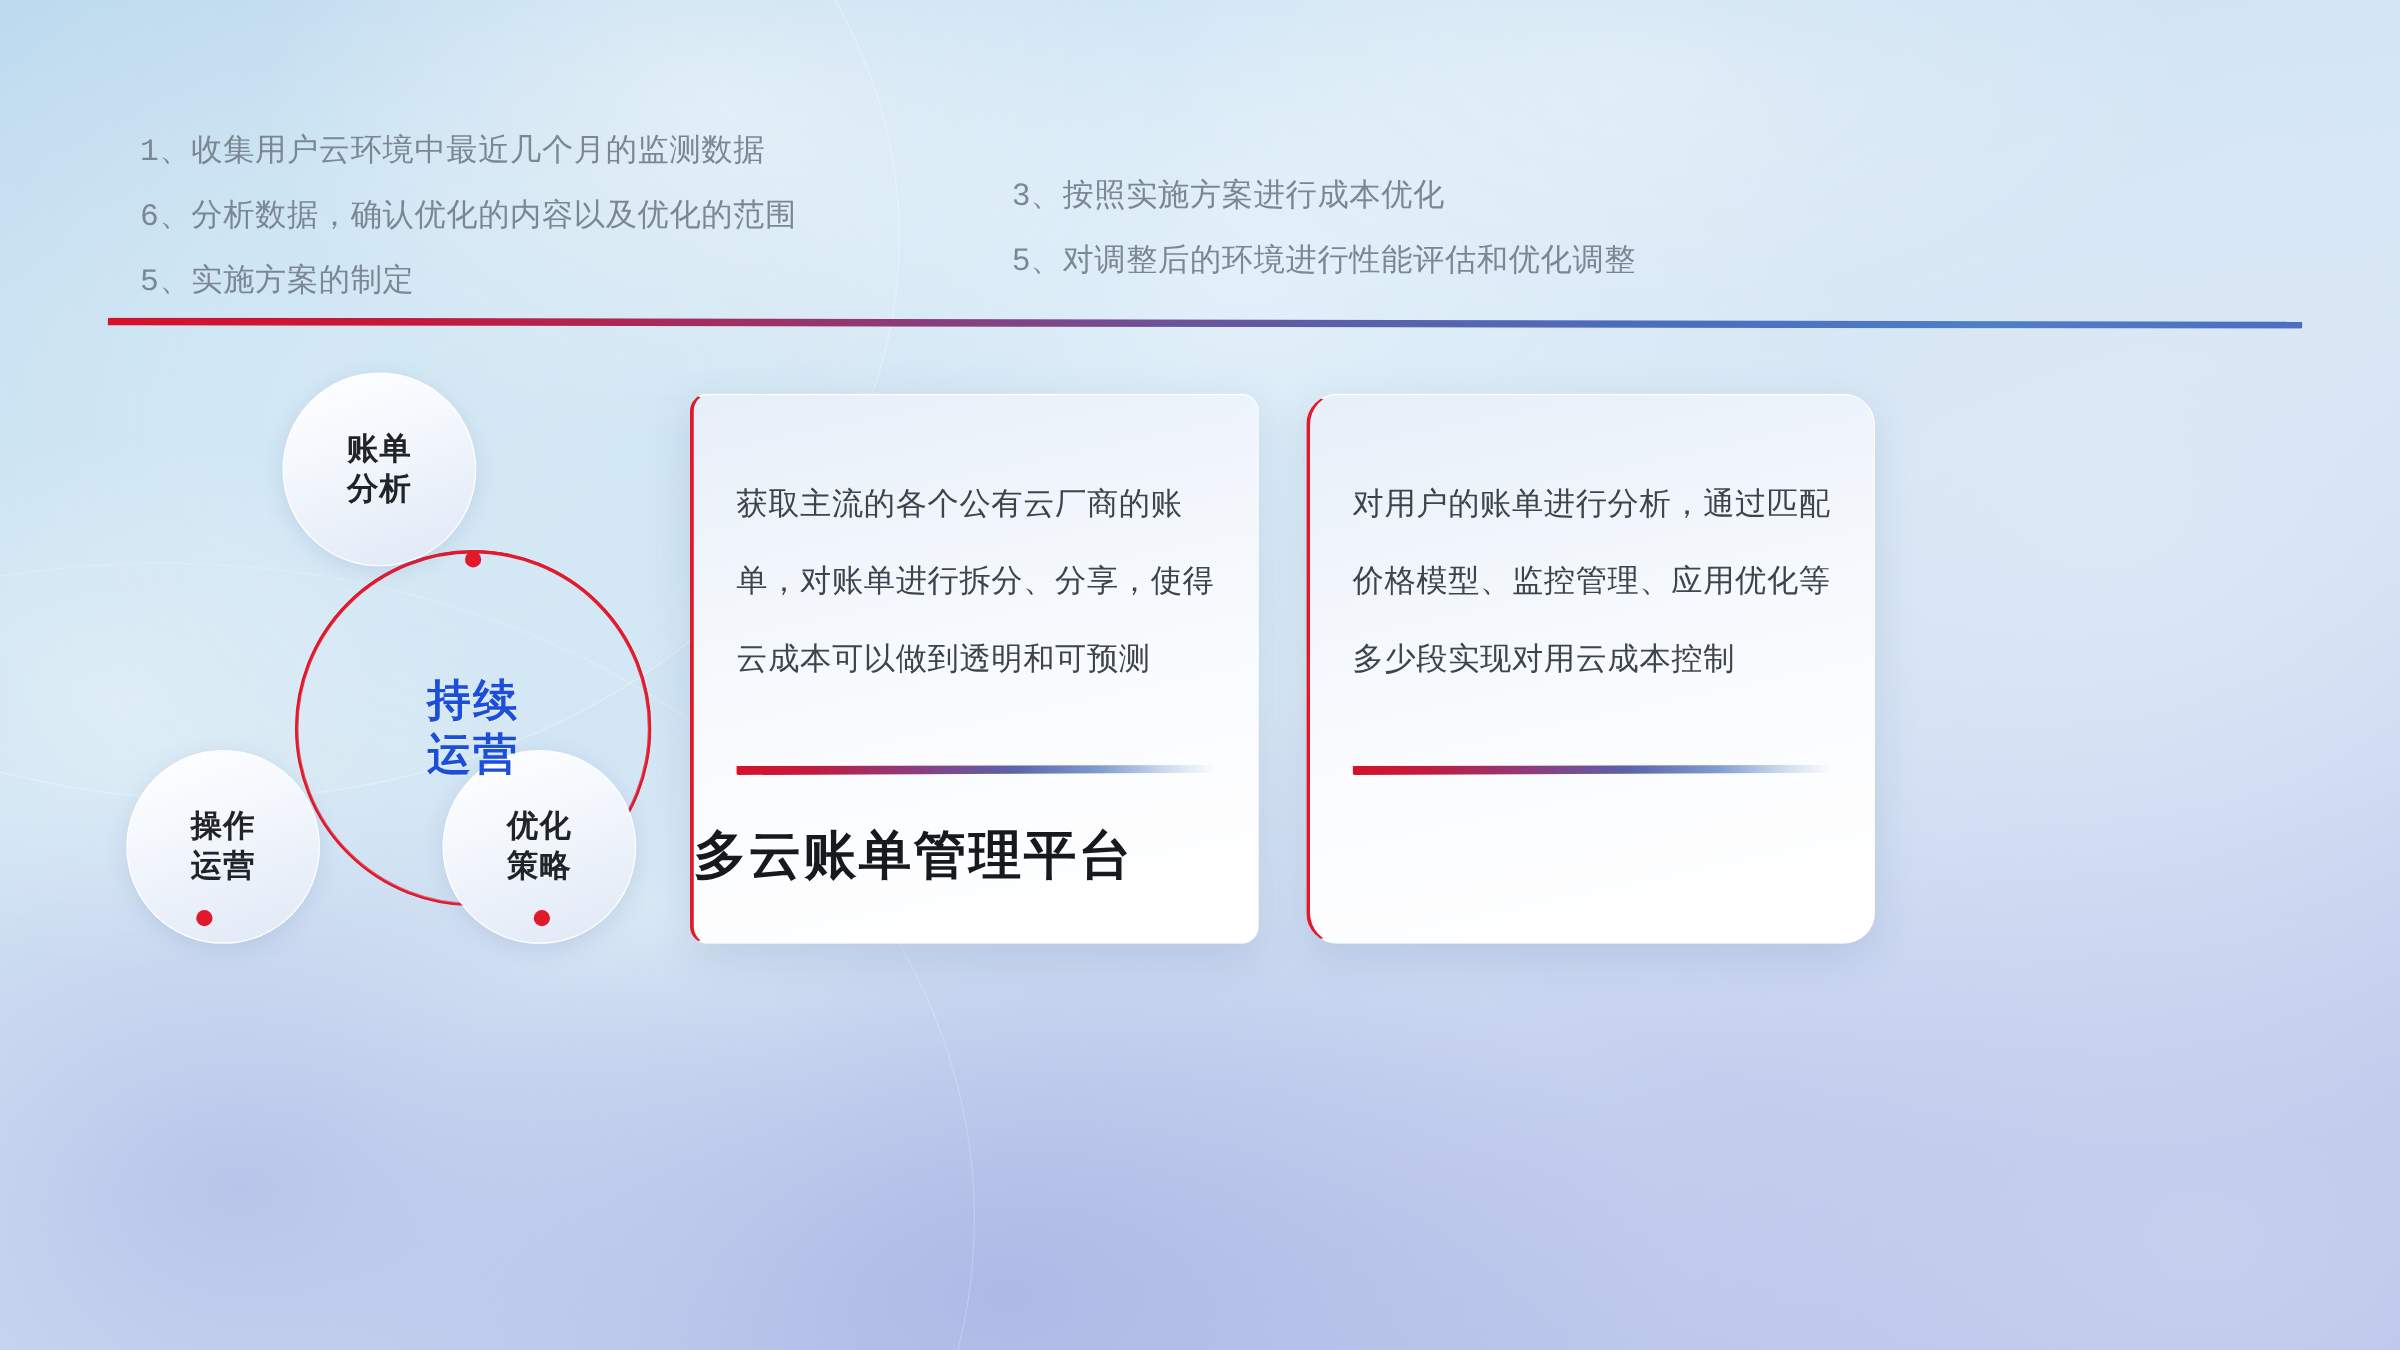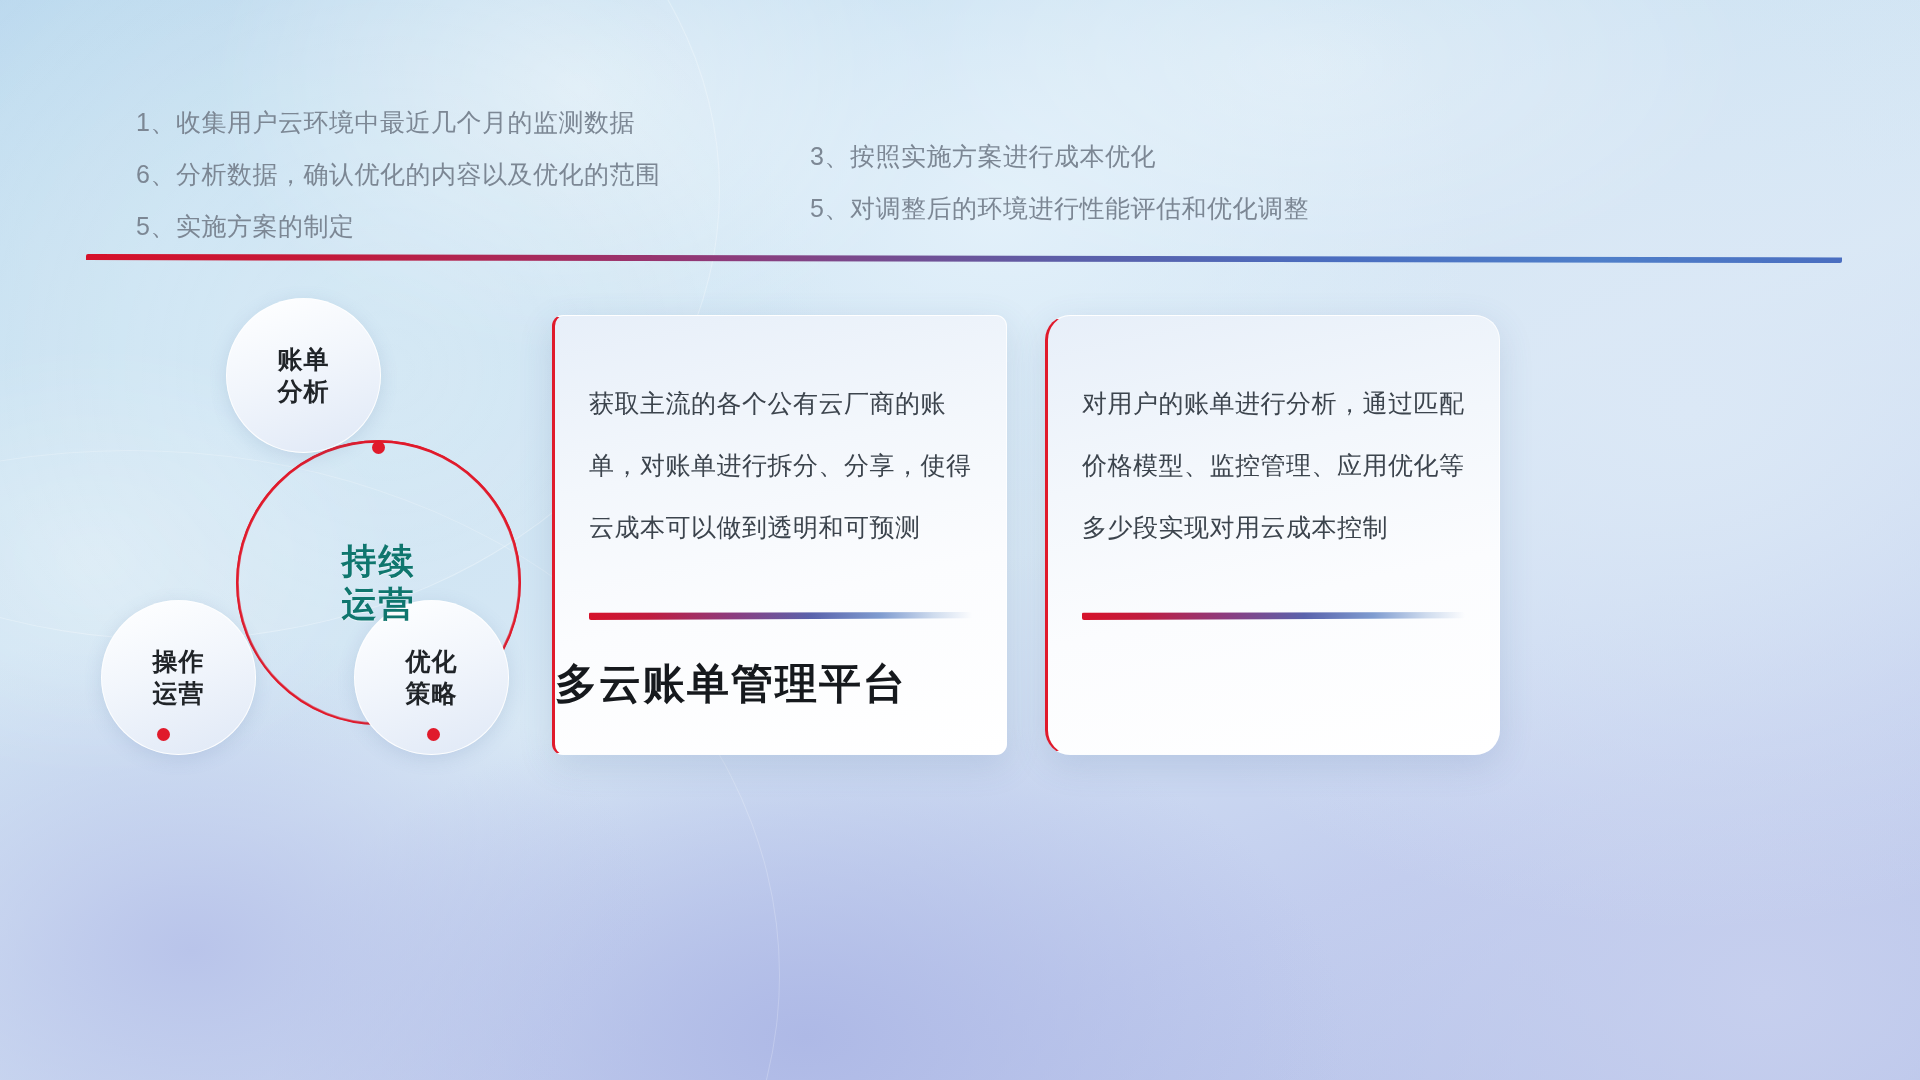--- a/index.html
+++ b/index.html
@@ -38,21 +38,21 @@
   }
   .bg-arc2{
     position:absolute; left:-520px; bottom:-420px;
     width:1300px; height:1050px; border-radius:50%;
     border:1px solid rgba(255,255,255,.22);
   }
 
   
   .bullets{ position:absolute; top:96px; left:0; width:1920px; height:160px; }
   .bullet-col{ position:absolute; }
-  .col-left{ left:136px; top:0; }
+  .col-left{ left:112px; top:0;font-family:Liberation Mono, monospace; }
   .col-right{ left:810px; top:34px; }
   .bullet-line{
     color:#7c8794; font-size:25px; line-height:52px;
     letter-spacing:.5px; white-space:nowrap;
   }
 
   
   .header-rule{
     position:absolute; left:86px; top:254px; width:1756px; height:9px;
     background:linear-gradient(90deg,#d6112a 0%,#c3193b 14%,#8e3a79 36%,#5b5fa9 56%,#4a6ec0 72%,#4f7fc9 86%,#4a6ec0 100%);
@@ -93,35 +93,35 @@
   }
   .dot-top{ left:288px; top:156px; }
   .dot-bl{ left:73px; top:443px; }
   .dot-br{ left:343px; top:443px; }
 
   .center-label{
     position:absolute; left:152px; top:155px; width:285px; height:285px;
     display:flex; align-items:center; justify-content:center;
   }
   .center-label span{
-    color:#0f766e; font-size:35px; font-weight:800; line-height:1.22;
+    color:#1d4ed8; font-size:35px; font-weight:800; line-height:1.22;
     text-align:center; letter-spacing:2px; text-shadow:0 1px 0 rgba(255,255,255,.5);
   }
 
   
   .card{
     position:absolute; top:315px; height:440px;
     border-radius:14px;
     border:1.5px solid rgba(255,255,255,.85);
     border-left:3px solid #e01a2b;
     background:linear-gradient(168deg,#e7eff9 0%,#f3f7fc 34%,#fbfcfe 62%,#ffffff 100%);
     box-shadow:0 10px 34px rgba(70,100,150,.16);
     overflow:hidden;
   }
-  .card-1{ left:552px; width:455px;border-radius:11px; }
+  .card-1{ left:552px; width:455px; }
   .card-2{ left:1045px; width:455px;border-radius:25px; }
   .card-body{
     padding:56px 34px 0 34px;
     color:#3c444d; font-size:25px; line-height:62px;
     letter-spacing:.5px;
   }
   .card-divider{
     position:absolute; left:34px; bottom:134px; width:calc(100% - 68px); height:8px;
     background:linear-gradient(90deg,#d6112a 0%,#c01c3f 16%,#8b3d80 38%,#5a63ac 58%,#7f9cd0 76%,#cfdcee 90%,rgba(255,255,255,0) 100%);
     clip-path:polygon(0 10%, 100% 0, 100% 78%, 0 100%);

